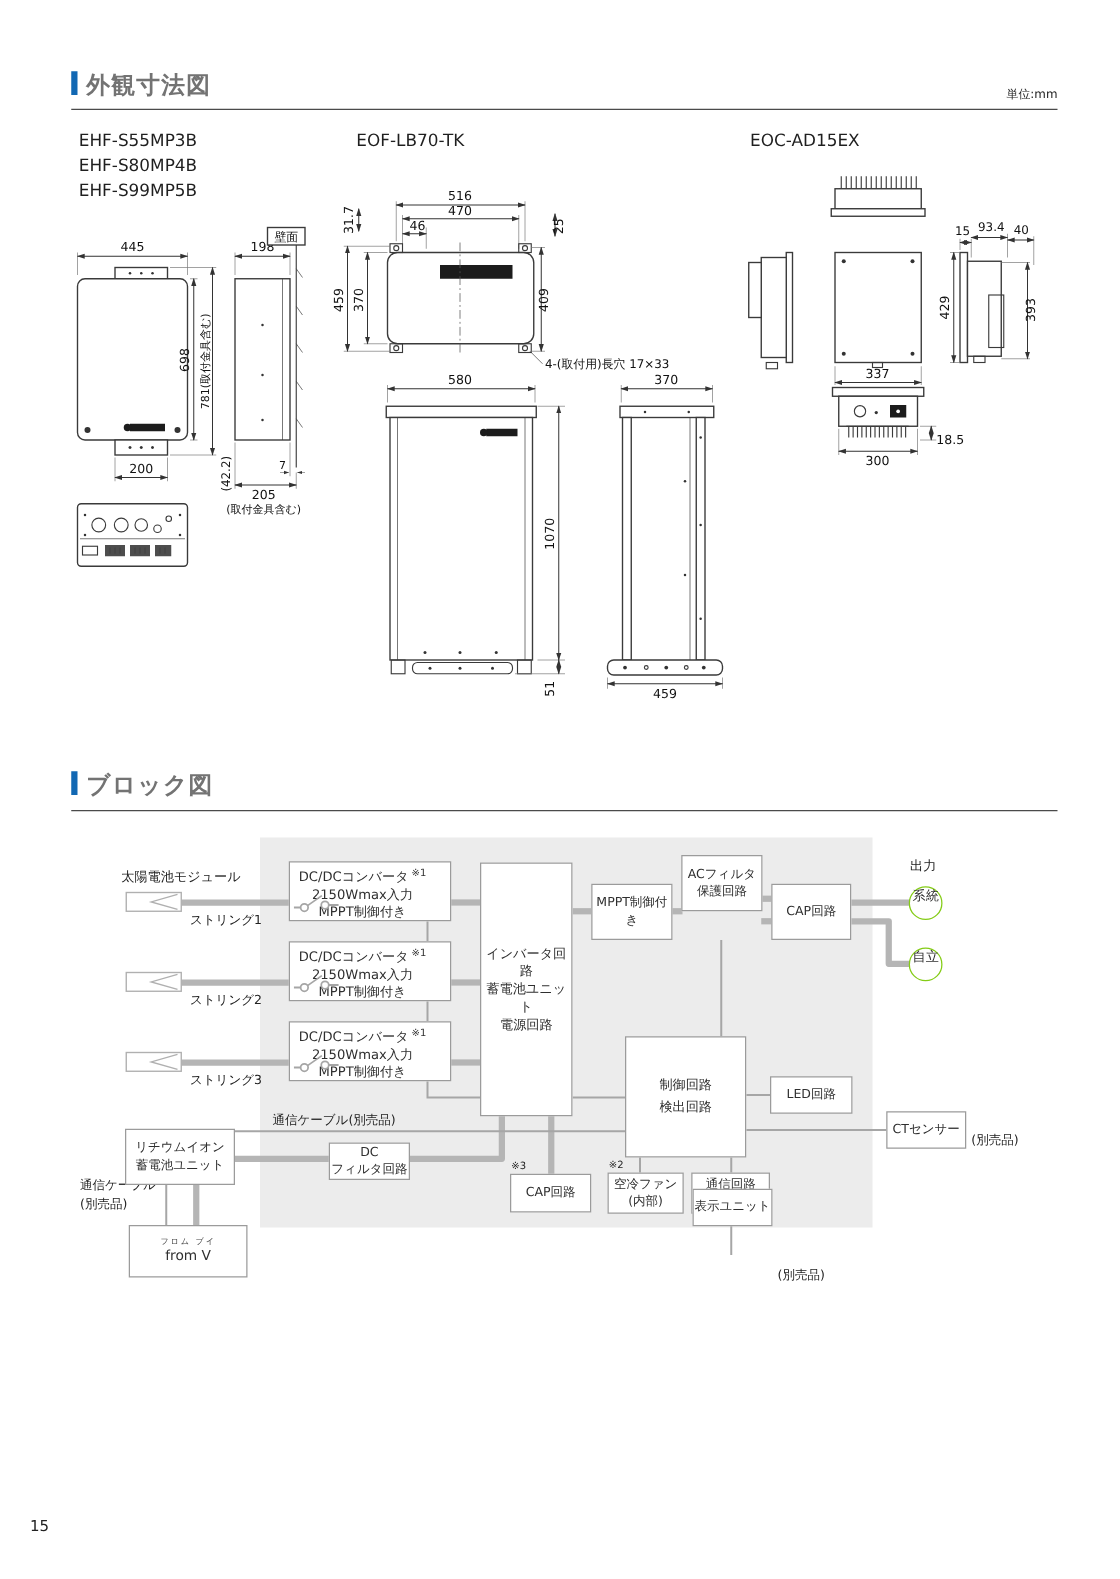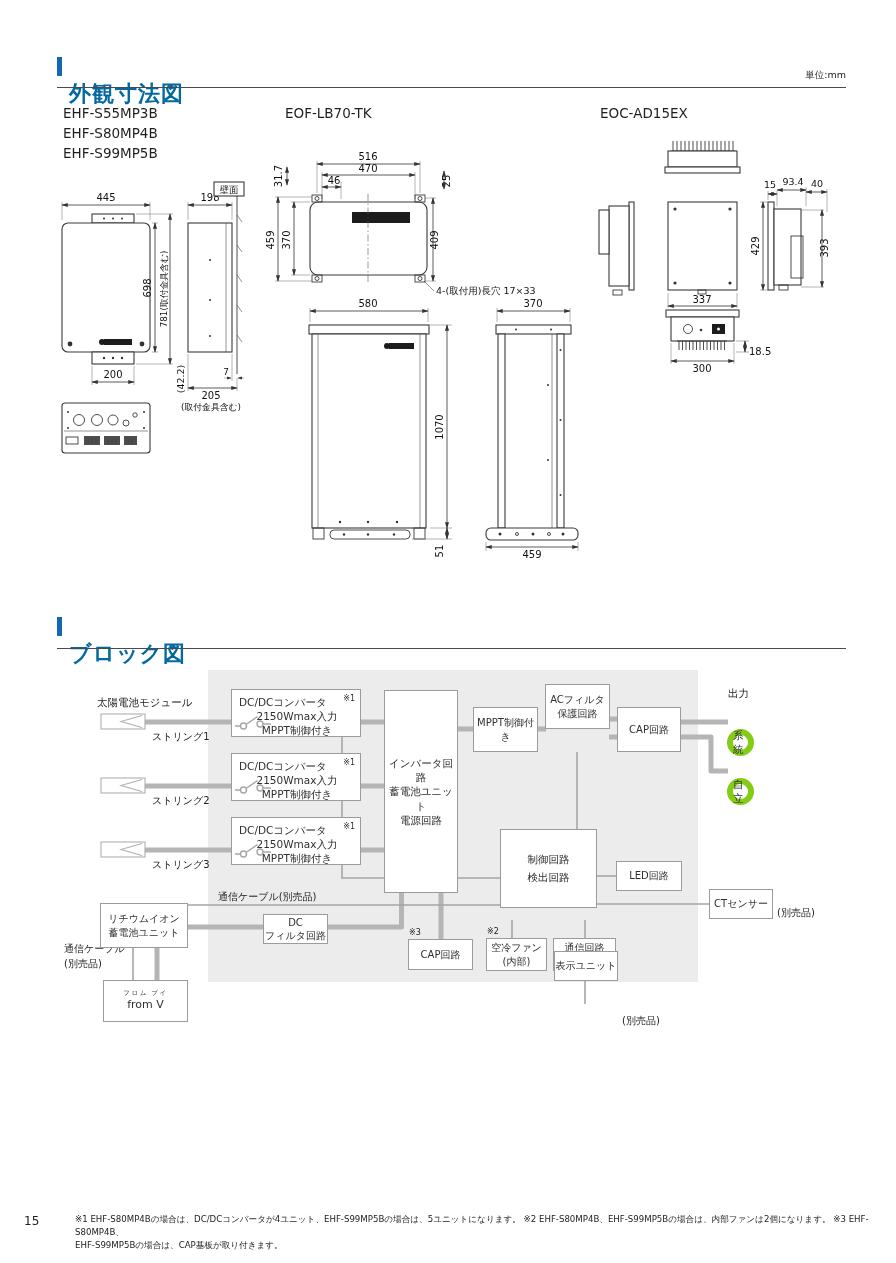--- a/index.html
+++ b/index.html
@@ -1,20 +1,20 @@
 <!DOCTYPE html>
 <html><head>
 <meta charset="utf-8">
 <style>
   html,body{margin:0;padding:0;background:#fff;}
   .page{position:relative;width:896px;height:1263px;background:#fff;overflow:hidden;
         font-family:"DejaVu Sans","Liberation Sans",sans-serif;color:#1a1a1a;}
   
   .sec-bar{position:absolute;left:57px;width:5px;height:19px;background:#1268b3;}
-  .sec-title{position:absolute;left:69px;font-size:22px;font-weight:700;color:#0369a1;letter-spacing:1px;white-space:nowrap;margin-top:24px;}
+  .sec-title{position:absolute;left:69px;font-size:19px;font-weight:700;color:#737373;letter-spacing:1px;white-space:nowrap;}
   .sec-rule{position:absolute;left:57px;width:789px;height:0;border-top:1px solid #4a4a4a;}
   .unit{position:absolute;right:50px;font-size:9.5px;color:#222;}
   
   .model{position:absolute;font-size:13.5px;color:#1f1f1f;line-height:20px;white-space:nowrap;}
   
   svg{position:absolute;left:0;top:0;}
   .ol{fill:#fff;stroke:#3a3a3a;stroke-width:1.1;}
   .ol2{fill:none;stroke:#3a3a3a;stroke-width:.9;}
   .thin{fill:none;stroke:#3a3a3a;stroke-width:.55;}
   .dim{stroke:#333;stroke-width:.8;fill:none;marker-start:url(#ar);marker-end:url(#ar);}
@@ -26,28 +26,28 @@
   .dt9{font-size:8.8px;fill:#111;}
   .dt95{font-size:9.5px;fill:#111;}
   
   .panel{position:absolute;left:208px;top:670px;width:490px;height:312px;background:#ececec;z-index:0;}
   .pw{stroke:#b5b5b5;stroke-width:5;fill:none;stroke-linejoin:round;}
   .sg{stroke:#a6a6a6;stroke-width:1.6;fill:none;}
   .arw{fill:#fff;stroke:#b0b0b0;stroke-width:1.1;}
   .bx{position:absolute;background:#fff;border:1px solid #9b9b9b;color:#2f2f2f;display:flex;
       flex-direction:column;align-items:center;justify-content:center;text-align:center;
       font-size:10px;line-height:1.35;z-index:2;box-sizing:border-box;}
-  .bx-dcdc{align-items:stretch;justify-content:flex-start;padding:5px 5px 4px 7px;font-size:10.5px;}
+  .bx-dcdc{align-items:stretch;justify-content:flex-start;padding:5px 19px 4px 7px;font-size:10.5px;}
   .dcdc-r1{display:flex;justify-content:space-between;align-items:flex-start;}
   .dcdc-sup{font-size:8px;margin-top:-1px;}
   .dcdc-r{text-align:center;}
   .sw{position:absolute;left:3px;top:21px;width:36px;height:22px;}
-  .circ{position:absolute;width:27px;height:27px;border:6px solid #84cc16;border-radius:50%;
-        background:#fff;display:flex;align-items:center;justify-content:center;font-size:10.5px;
-        color:#2f2f2f;z-index:2;box-sizing:border-box;margin-top:20px;}
+  .circ{position:absolute;width:27px;height:27px;border:1px solid #84cc16;border-radius:50%;
+        background:#fff;display:flex;justify-content:center;font-size:10.5px;
+        color:#2f2f2f;z-index:2;box-sizing:border-box;}
   .lbl{position:absolute;font-size:10px;color:#222;white-space:nowrap;z-index:2;line-height:1.5;}
   .lbl-sm{font-size:8px;}
   .fromv-ruby{font-size:6.5px;letter-spacing:1.5px;color:#444;margin-bottom:1px;}
   .fromv-main{font-size:11px;}
   
   .pageno{position:absolute;left:24px;top:1214px;font-size:12px;color:#222;}
   .notes{position:absolute;left:75px;top:1213px;width:795px;font-size:8.6px;line-height:13px;color:#222;z-index:2;}
 </style>
 </head>
 <body>
@@ -449,21 +449,21 @@
   </div>
   <div class="bx" style="left:617px;top:707px;width:64px;height:45px">
     <span>CAP回路</span>
   </div>
   <div class="circ" style="left:727px;top:709px">
     <span>系統</span>
   </div>
   <div class="circ" style="left:727px;top:758px">
     <span>自立</span>
   </div>
-  <div class="bx" style="left:500px;top:829px;width:97px;height:79px;font-size:10.5px;line-height:1.7">
+  <div class="bx" style="left:500px;top:829px;width:97px;height:97px;font-size:10.5px;line-height:1.7">
     <span>制御回路</span>
     <span>検出回路</span>
   </div>
   <div class="bx" style="left:616px;top:861px;width:66px;height:30px">
     <span>LED回路</span>
   </div>
   <div class="bx" style="left:709px;top:889px;width:64px;height:30px">
     <span>CTセンサー</span>
   </div>
   <div class="bx" style="left:100px;top:903px;width:88px;height:45px">
@@ -481,24 +481,20 @@
     <span>空冷ファン</span>
     <span>(内部)</span>
   </div>
   <div class="bx" style="left:553px;top:938px;width:63px;height:33px">
     <span>通信回路</span>
     <span>(ACC)</span>
   </div>
   <div class="bx" style="left:554px;top:951px;width:64px;height:30px">
     <span>表示ユニット</span>
   </div>
-  <div class="bx" style="left:103px;top:980px;width:85px;height:42px">
+  <div class="bx" style="left:103px;top:980px;width:95px;height:42px">
     <span class="fromv-ruby">フロム ブイ</span>
     <span class="fromv-main">from V</span>
   </div>
 
   <div class="pageno">15</div>
-  <div class="notes">
-    <div>※1 EHF-S80MP4Bの場合は、DC/DCコンバータが4ユニット、EHF-S99MP5Bの場合は、5ユニットになります。 ※2 EHF-S80MP4B、EHF-S99MP5Bの場合は、内部ファンは2個になります。 ※3 EHF-S80MP4B、</div>
-    <div>EHF-S99MP5Bの場合は、CAP基板が取り付きます。</div>
-  </div>
 
 </div>
 
 </body></html>

